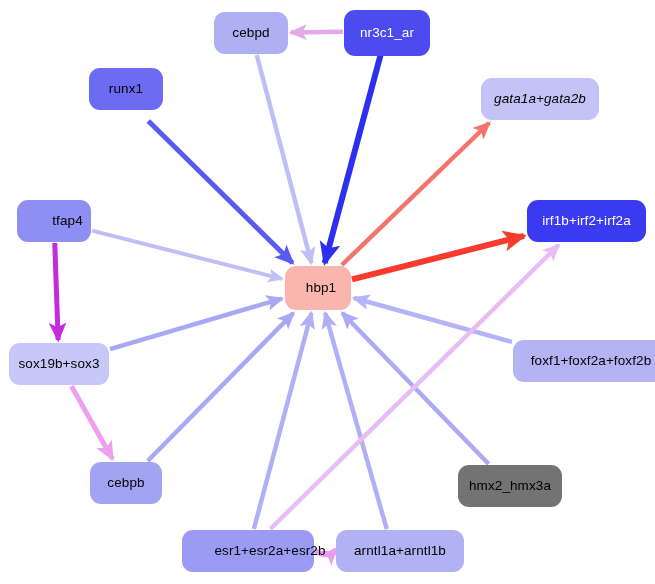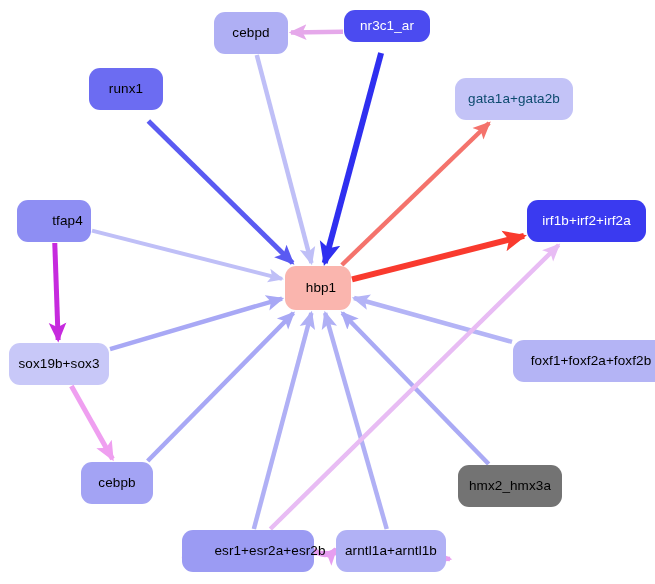--- a/index.html
+++ b/index.html
@@ -156,50 +156,50 @@
         <path d="M 314 549 Q 325 561 336 549" stroke="#e79ef0" stroke-width="4.5" fill="none" stroke-linecap="butt" marker-end="url(#am16)"></path>
       </g>
       <g>
         <path d="M 182 559 Q 316 547 450 559" stroke="#e79ef0" stroke-width="4.5" fill="none" stroke-linecap="butt" marker-end="url(#am17)"></path>
       </g>
     </svg>
   <div id="nodes-layer">
       <div class="node" style="left: 214px; top: 12px; width: 74px; height: 42px; background: rgb(175, 175, 244); color: rgb(0, 0, 0);">
         <span class="node-label">cebpd</span>
       </div>
-      <div class="node" style="left: 344px; top: 10px; width: 86px; height: 32px; background: rgb(75, 75, 240); color: rgb(255, 255, 255);">
+      <div class="node" style="left: 344px; top: 10px; width: 86px; height: 46px; background: rgb(75, 75, 240); color: rgb(255, 255, 255);">
         <span class="node-label">nr3c1_ar</span>
       </div>
       <div class="node" style="left: 89px; top: 68px; width: 74px; height: 42px; background: rgb(108, 108, 242); color: rgb(0, 0, 0);">
         <span class="node-label">runx1</span>
       </div>
-      <div class="node" style="left: 455px; top: 78px; width: 118px; height: 42px; background: rgb(195, 195, 247); color: #0c4a6e;">
+      <div class="node" style="left: 481px; top: 78px; width: 118px; height: 42px; background: rgb(195, 195, 247); color: #000000; font-style: italic;">
         <span class="node-label">gata1a+gata2b</span>
       </div>
       <div class="node" style="left: 17px; top: 200px; width: 74px; height: 42px; background: rgb(142, 142, 243); color: rgb(0, 0, 0); padding-left: 27px;">
         <span class="node-label">tfap4</span>
       </div>
       <div class="node" style="left: 527px; top: 200px; width: 119px; height: 42px; background: rgb(58, 58, 240); color: rgb(255, 255, 255);">
         <span class="node-label">irf1b+irf2+irf2a</span>
       </div>
       <div class="node" style="left: 285px; top: 266px; width: 66px; height: 44px; background: rgb(250, 181, 174); color: rgb(0, 0, 0); padding-left: 6px;">
         <span class="node-label">hbp1</span>
       </div>
       <div class="node" style="left: 513px; top: 340px; width: 156px; height: 42px; background: rgb(180, 180, 245); color: rgb(0, 0, 0);">
         <span class="node-label">foxf1+foxf2a+foxf2b</span>
       </div>
       <div class="node" style="left: 9px; top: 343px; width: 100px; height: 42px; background: rgb(200, 200, 248); color: #000000;">
         <span class="node-label">sox19b+sox3</span>
       </div>
-      <div class="node" style="left: 81px; top: 462px; width: 72px; height: 42px; background: rgb(163, 163, 244); color: rgb(0, 0, 0);">
+      <div class="node" style="left: 90px; top: 462px; width: 72px; height: 42px; background: rgb(163, 163, 244); color: rgb(0, 0, 0);">
         <span class="node-label">cebpb</span>
       </div>
       <div class="node" style="left: 458px; top: 465px; width: 104px; height: 42px; background: #737373; color: rgb(0, 0, 0);">
         <span class="node-label">hmx2_hmx3a</span>
       </div>
       <div class="node" style="left: 182px; top: 530px; width: 132px; height: 42px; background: rgb(155, 155, 243); color: rgb(0, 0, 0); padding-left: 44px;">
         <span class="node-label">esr1+esr2a+esr2b</span>
       </div>
-      <div class="node" style="left: 336px; top: 530px; width: 110px; height: 42px; background: rgb(177, 177, 245); color: rgb(0, 0, 0);">
+      <div class="node" style="left: 336px; top: 530px; width: 128px; height: 42px; background: rgb(177, 177, 245); color: rgb(0, 0, 0);">
         <span class="node-label">arntl1a+arntl1b</span>
       </div>
     </div>
 </div>
 
 </body></html>

